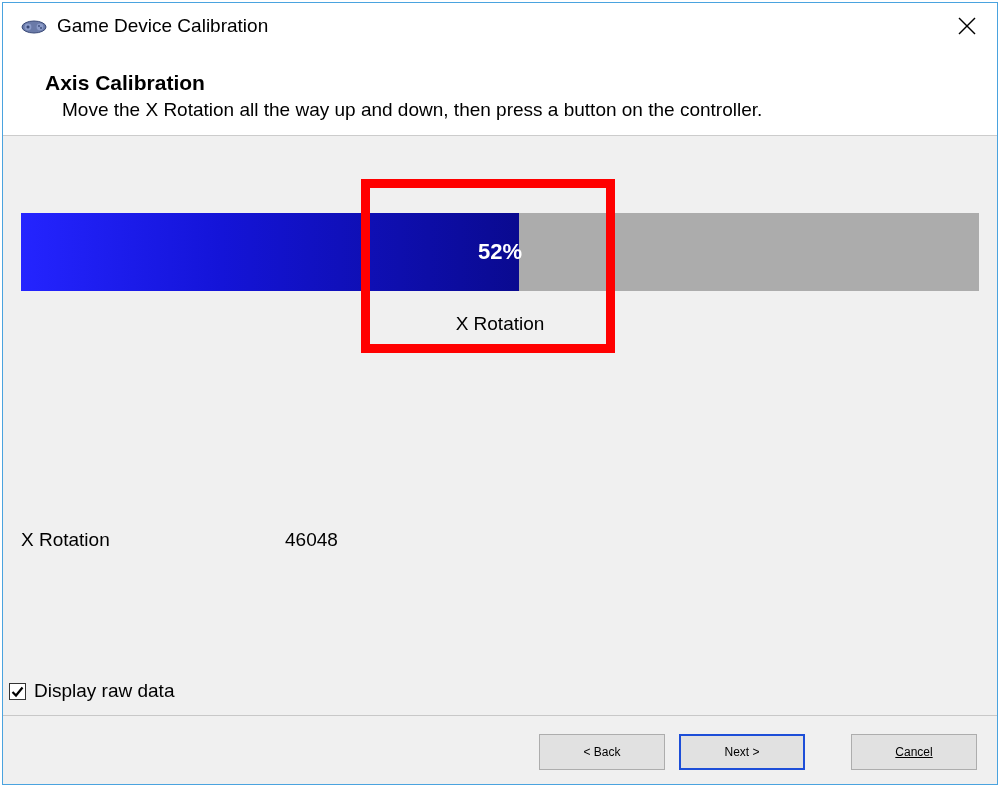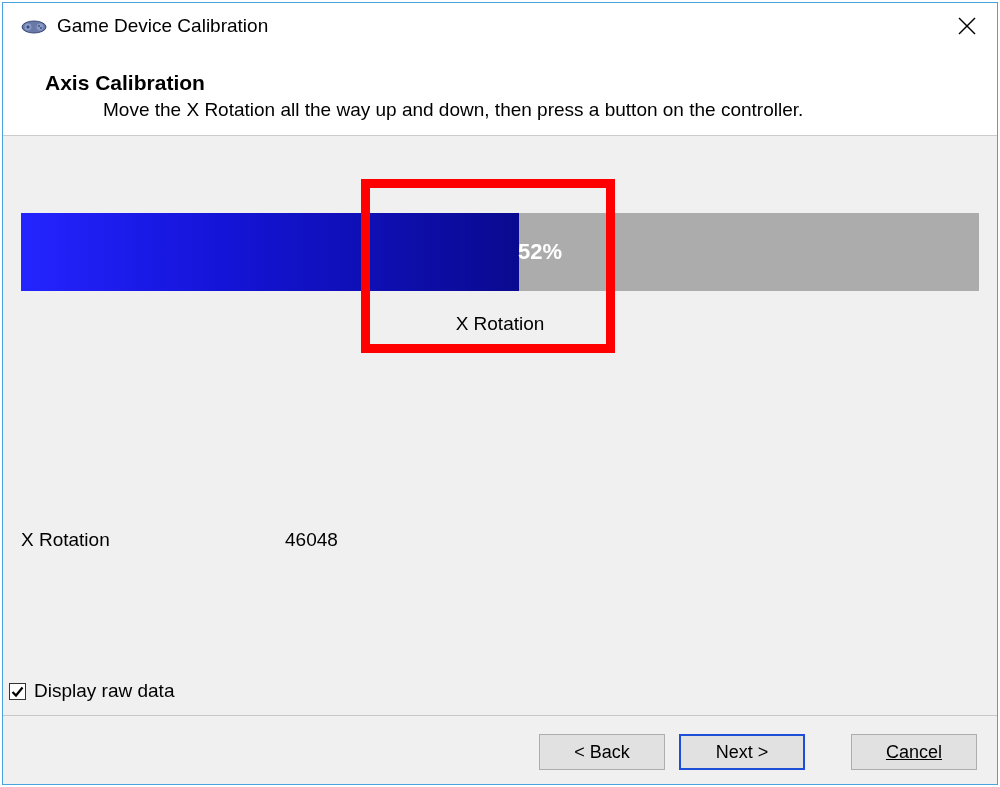--- a/index.html
+++ b/index.html
@@ -69,21 +69,21 @@
     }
     .header-title {
       font-size: 21px;
       font-weight: bold;
       color: #000;
       margin-bottom: 4px;
     }
     .header-desc {
       font-size: 19px;
       color: #000;
-      margin-left: 58px;
+      margin-left: 17px;
     }
     .main-area {
       flex: 1;
       padding: 0 18px;
       position: relative;
     }
     .progress-container {
       margin-top: 70px;
       position: relative;
     }
@@ -101,21 +101,20 @@
       top: 0;
     }
     .progress-percent {
       position: absolute;
       left: 50%;
       top: 50%;
       transform: translate(-50%, -50%);
       color: #fff;
       font-size: 22px;
       font-weight: bold;
-      margin-left: 40px;
     }
     .axis-label {
       text-align: center;
       font-size: 19px;
       color: #000;
       margin-top: 22px;
     }
     .highlight-box {
       position: absolute;
       border: 9px solid #ff0000;
@@ -174,21 +173,21 @@
       right: 20px;
       bottom: 14px;
       display: flex;
       gap: 14px;
     }
     .btn {
       width: 126px;
       height: 36px;
       background: #e1e1e1;
       border: 1px solid #adadad;
-      font-size: 18px;
+      font-size: 12px;
       font-family: inherit;
       color: #000;
       cursor: pointer;
       display: flex;
       align-items: center;
       justify-content: center;
     }
     .btn.primary {
       border: 2px solid #1d4ed8;
     }

